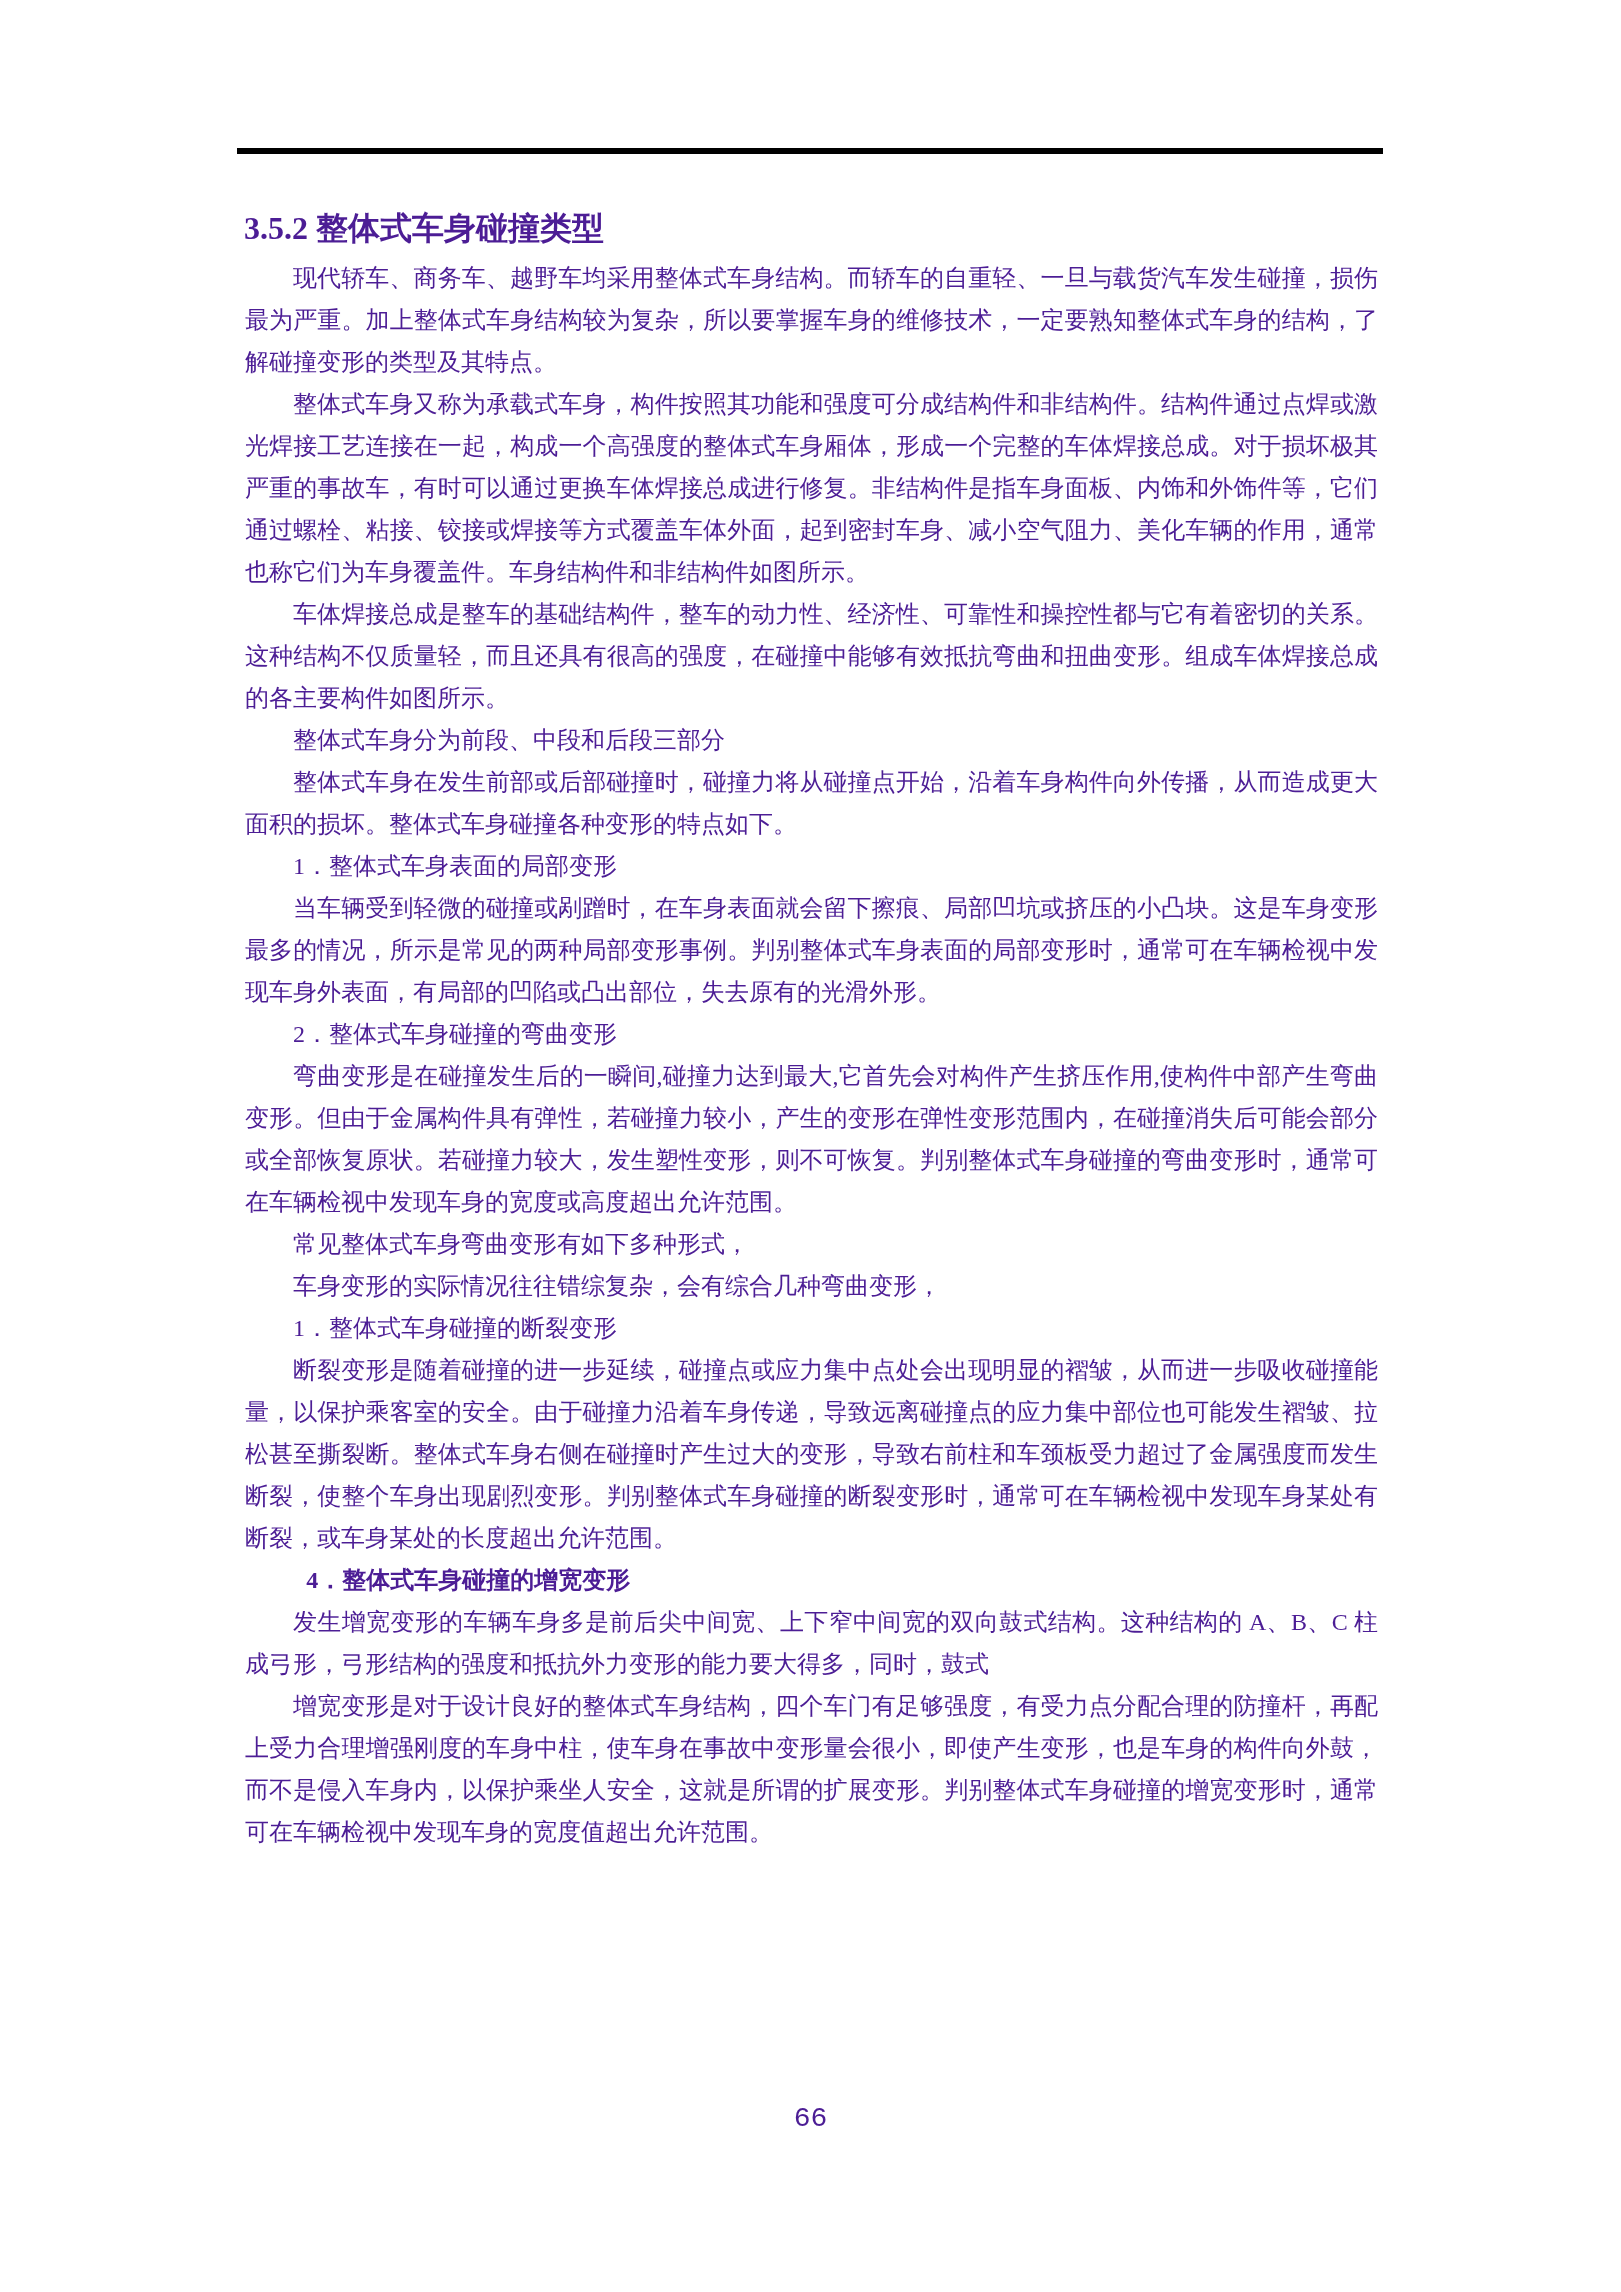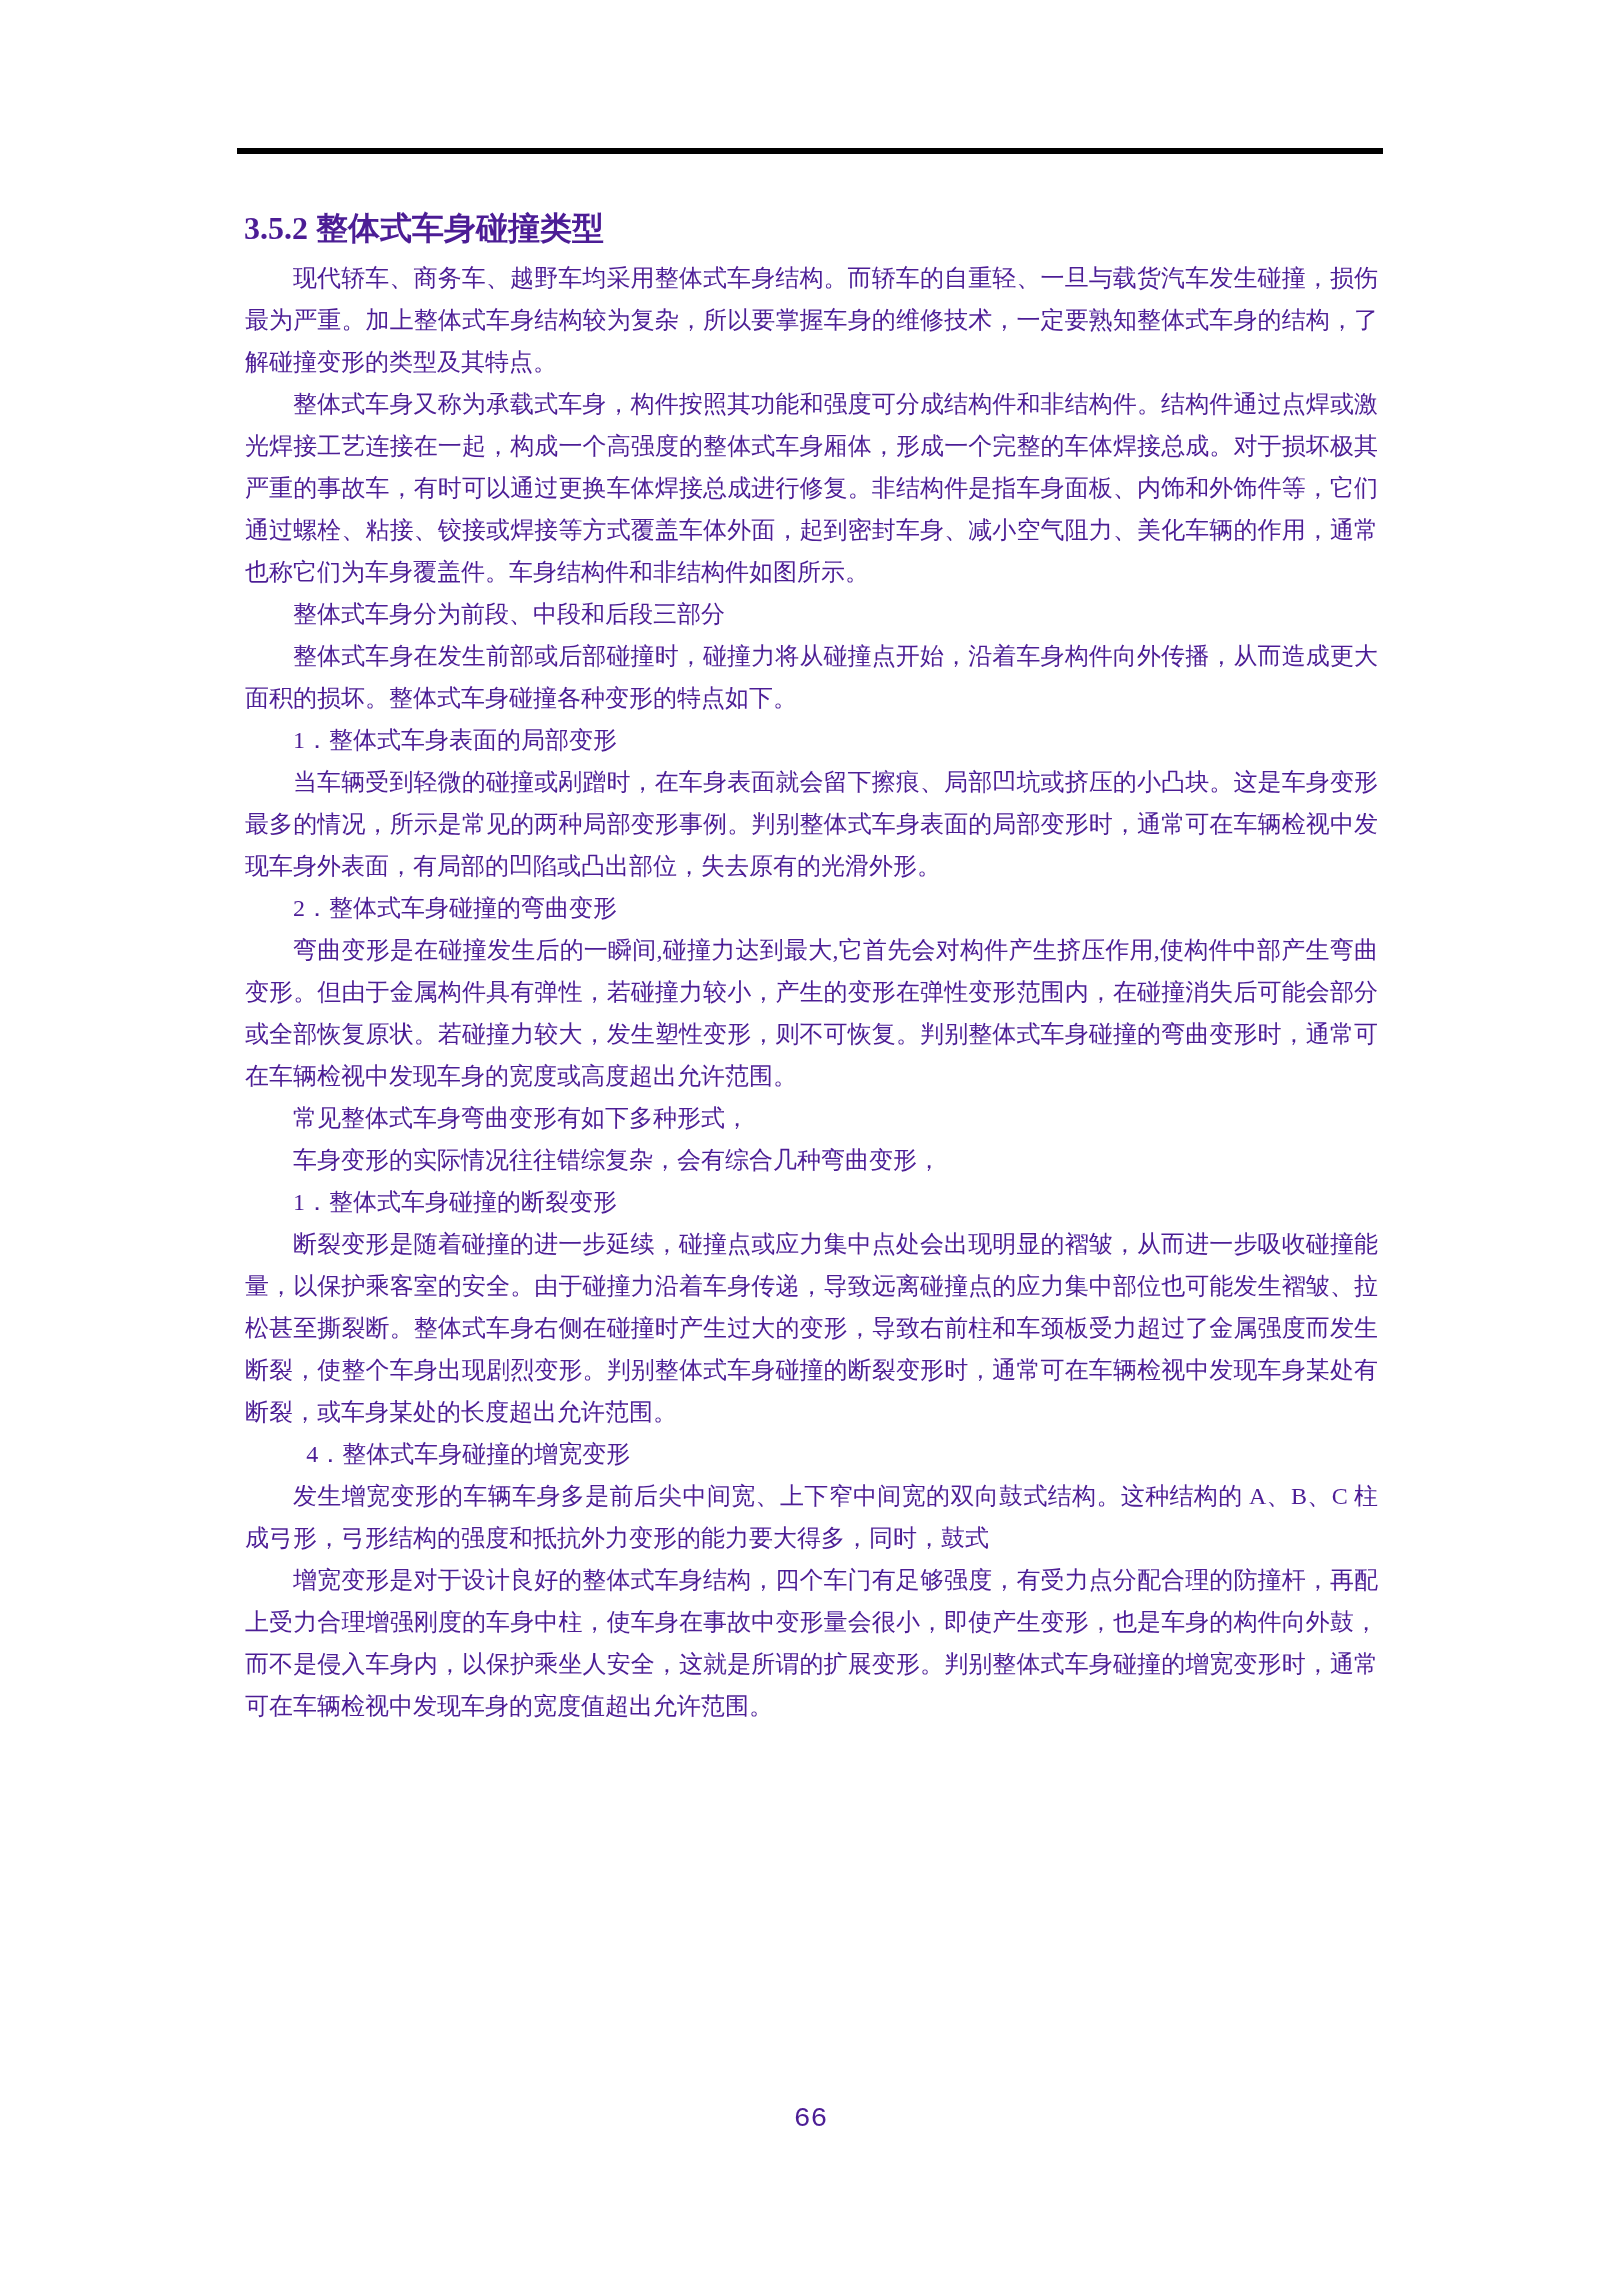--- a/index.html
+++ b/index.html
@@ -43,20 +43,21 @@
     line-height: 42px;
     text-align: justify;
   }
   .content p {
     margin: 0;
     padding: 0;
     text-indent: 2em;
   }
   .content p.extra-indent {
     text-indent: 2.55em;
+    font-weight: bold;
   }
   .page-number {
     position: absolute;
     left: 0;
     top: 2098px;
     width: 100%;
     text-align: center;
     font-size: 28px;
     line-height: 42px;
     font-family: Liberation Mono, monospace;
@@ -67,20 +68,21 @@
 
 <div class="page">
 
   <div class="top-rule"></div>
 
   <div class="heading">3.5.2 整体式车身碰撞类型</div>
 
   <div class="content">
     <p>现代轿车、商务车、越野车均采用整体式车身结构。而轿车的自重轻、一旦与载货汽车发生碰撞，损伤最为严重。加上整体式车身结构较为复杂，所以要掌握车身的维修技术，一定要熟知整体式车身的结构，了解碰撞变形的类型及其特点。</p>
     <p>整体式车身又称为承载式车身，构件按照其功能和强度可分成结构件和非结构件。结构件通过点焊或激光焊接工艺连接在一起，构成一个高强度的整体式车身厢体，形成一个完整的车体焊接总成。对于损坏极其严重的事故车，有时可以通过更换车体焊接总成进行修复。非结构件是指车身面板、内饰和外饰件等，它们通过螺栓、粘接、铰接或焊接等方式覆盖车体外面，起到密封车身、减小空气阻力、美化车辆的作用，通常也称它们为车身覆盖件。车身结构件和非结构件如图所示。</p>
+    <p>车体焊接总成是整车的基础结构件，整车的动力性、经济性、可靠性和操控性都与它有着密切的关系。这种结构不仅质量轻，而且还具有很高的强度，在碰撞中能够有效抵抗弯曲和扭曲变形。组成车体焊接总成的各主要构件如图所示。</p>
     <p>整体式车身分为前段、中段和后段三部分</p>
     <p>整体式车身在发生前部或后部碰撞时，碰撞力将从碰撞点开始，沿着车身构件向外传播，从而造成更大面积的损坏。整体式车身碰撞各种变形的特点如下。</p>
     <p>1．整体式车身表面的局部变形</p>
     <p>当车辆受到轻微的碰撞或剐蹭时，在车身表面就会留下擦痕、局部凹坑或挤压的小凸块。这是车身变形最多的情况，所示是常见的两种局部变形事例。判别整体式车身表面的局部变形时，通常可在车辆检视中发现车身外表面，有局部的凹陷或凸出部位，失去原有的光滑外形。</p>
     <p>2．整体式车身碰撞的弯曲变形</p>
     <p>弯曲变形是在碰撞发生后的一瞬间,碰撞力达到最大,它首先会对构件产生挤压作用,使构件中部产生弯曲变形。但由于金属构件具有弹性，若碰撞力较小，产生的变形在弹性变形范围内，在碰撞消失后可能会部分或全部恢复原状。若碰撞力较大，发生塑性变形，则不可恢复。判别整体式车身碰撞的弯曲变形时，通常可在车辆检视中发现车身的宽度或高度超出允许范围。</p>
     <p>常见整体式车身弯曲变形有如下多种形式，</p>
     <p>车身变形的实际情况往往错综复杂，会有综合几种弯曲变形，</p>
     <p>1．整体式车身碰撞的断裂变形</p>
     <p>断裂变形是随着碰撞的进一步延续，碰撞点或应力集中点处会出现明显的褶皱，从而进一步吸收碰撞能量，以保护乘客室的安全。由于碰撞力沿着车身传递，导致远离碰撞点的应力集中部位也可能发生褶皱、拉松甚至撕裂断。整体式车身右侧在碰撞时产生过大的变形，导致右前柱和车颈板受力超过了金属强度而发生断裂，使整个车身出现剧烈变形。判别整体式车身碰撞的断裂变形时，通常可在车辆检视中发现车身某处有断裂，或车身某处的长度超出允许范围。</p>

